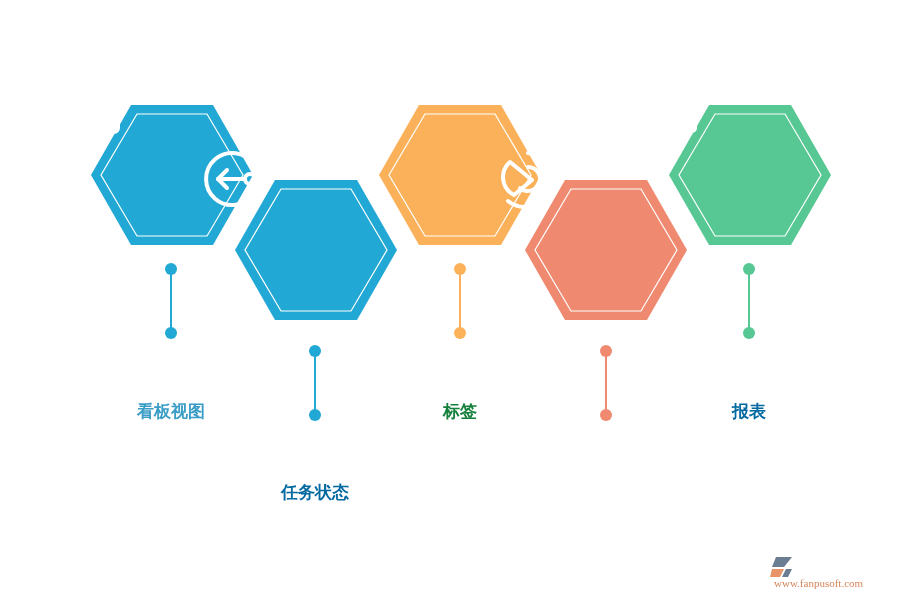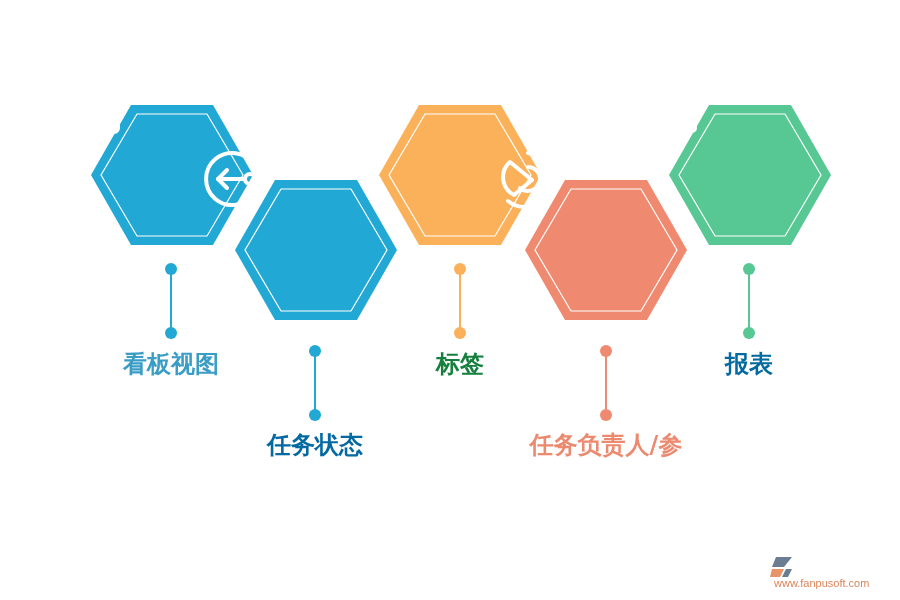--- a/index.html
+++ b/index.html
@@ -3,25 +3,25 @@
 <meta charset="utf-8">
 <style>
   html,body{margin:0;padding:0;}
   body{width:900px;height:600px;background:#ffffff;position:relative;overflow:hidden;font-family:"DejaVu Serif","Liberation Serif",serif;}
   .hex{position:absolute;width:164px;height:142px;}
   .hex svg{position:absolute;left:0;top:0;}
   .icon{position:absolute;left:50%;top:50%;transform:translate(-50%,-50%);width:72px;height:72px;}
   .connector{position:absolute;width:12px;}
   .connector .line{position:absolute;left:5px;top:6px;width:2px;}
   .connector .dot{position:absolute;left:0;width:12px;height:12px;border-radius:50%;}
-  .label{position:absolute;font-size:24px;font-weight:bold;text-align:center;line-height:23px;white-space:nowrap;}
+  .label{position:absolute;font-size:17px;font-weight:bold;text-align:center;line-height:23px;white-space:nowrap;margin-top:48px;}
   .logo{position:absolute;left:768px;top:550px;width:130px;height:44px;}
   .logo-mark{position:absolute;left:2px;top:6px;width:24px;height:22px;}
   .logo-text{position:absolute;left:30px;top:0;font-size:22px;color:#6a7d92;font-family:"DejaVu Sans","Liberation Sans",sans-serif;letter-spacing:1px;}
-  .logo-url{position:absolute;left:6px;top:27px;font-size:11px;color:#d9845a;font-family:Liberation Sans, sans-serif;}
+  .logo-url{position:absolute;left:6px;top:27px;font-size:11px;color:#d9845a;font-family:Liberation Serif, serif;}
 </style>
 </head>
 <body>
 
 <div class="hex" style="left:90px;top:104px;">
   <svg width="164" height="142" viewBox="0 0 164 142">
     <polygon points="41,1 123,1 163,71 123,141 41,141 1,71" fill="#22a8d4"></polygon>
     <polygon points="47,10 117,10 153,71 117,132 47,132 11,71" fill="none" stroke="#ffffff" stroke-width="1.2"></polygon>
   </svg>
   <svg class="icon" viewBox="0 0 72 72">
@@ -109,21 +109,20 @@
 <div class="connector" style="left:743px;top:263px;height:78px;">
   <div class="dot" style="top:0;background:#57c793;"></div>
   <div class="line" style="height:64px;background:#57c793;"></div>
   <div class="dot" style="top:64px;background:#57c793;"></div>
 </div>
 
 <div class="label" style="left:111px;top:352px;width:120px;color:#3a9dc6;">看板视图</div>
 <div class="label" style="left:255px;top:433px;width:120px;color:#0369a1;">任务状态</div>
 <div class="label" style="left:400px;top:352px;width:120px;color:#15803d;">标签</div>
 <div class="label" style="left:526px;top:433px;width:160px;color:#ec8a70;">
-  <div>任务负责人/参</div>
 </div>
 <div class="label" style="left:689px;top:352px;width:120px;color:#0369a1;">报表</div>
 
 <div class="logo">
   <svg class="logo-mark" viewBox="0 0 24 22">
     <polygon points="6,1 22,1 14,11 2,11" fill="#6a7d92"></polygon>
     <polygon points="2,13 14,13 10,21 0,21" fill="#e89468"></polygon>
     <polygon points="16,13 22,13 18,21 12,21" fill="#6a7d92"></polygon>
   </svg>
   <div class="logo-url">www.fanpusoft.com</div>

